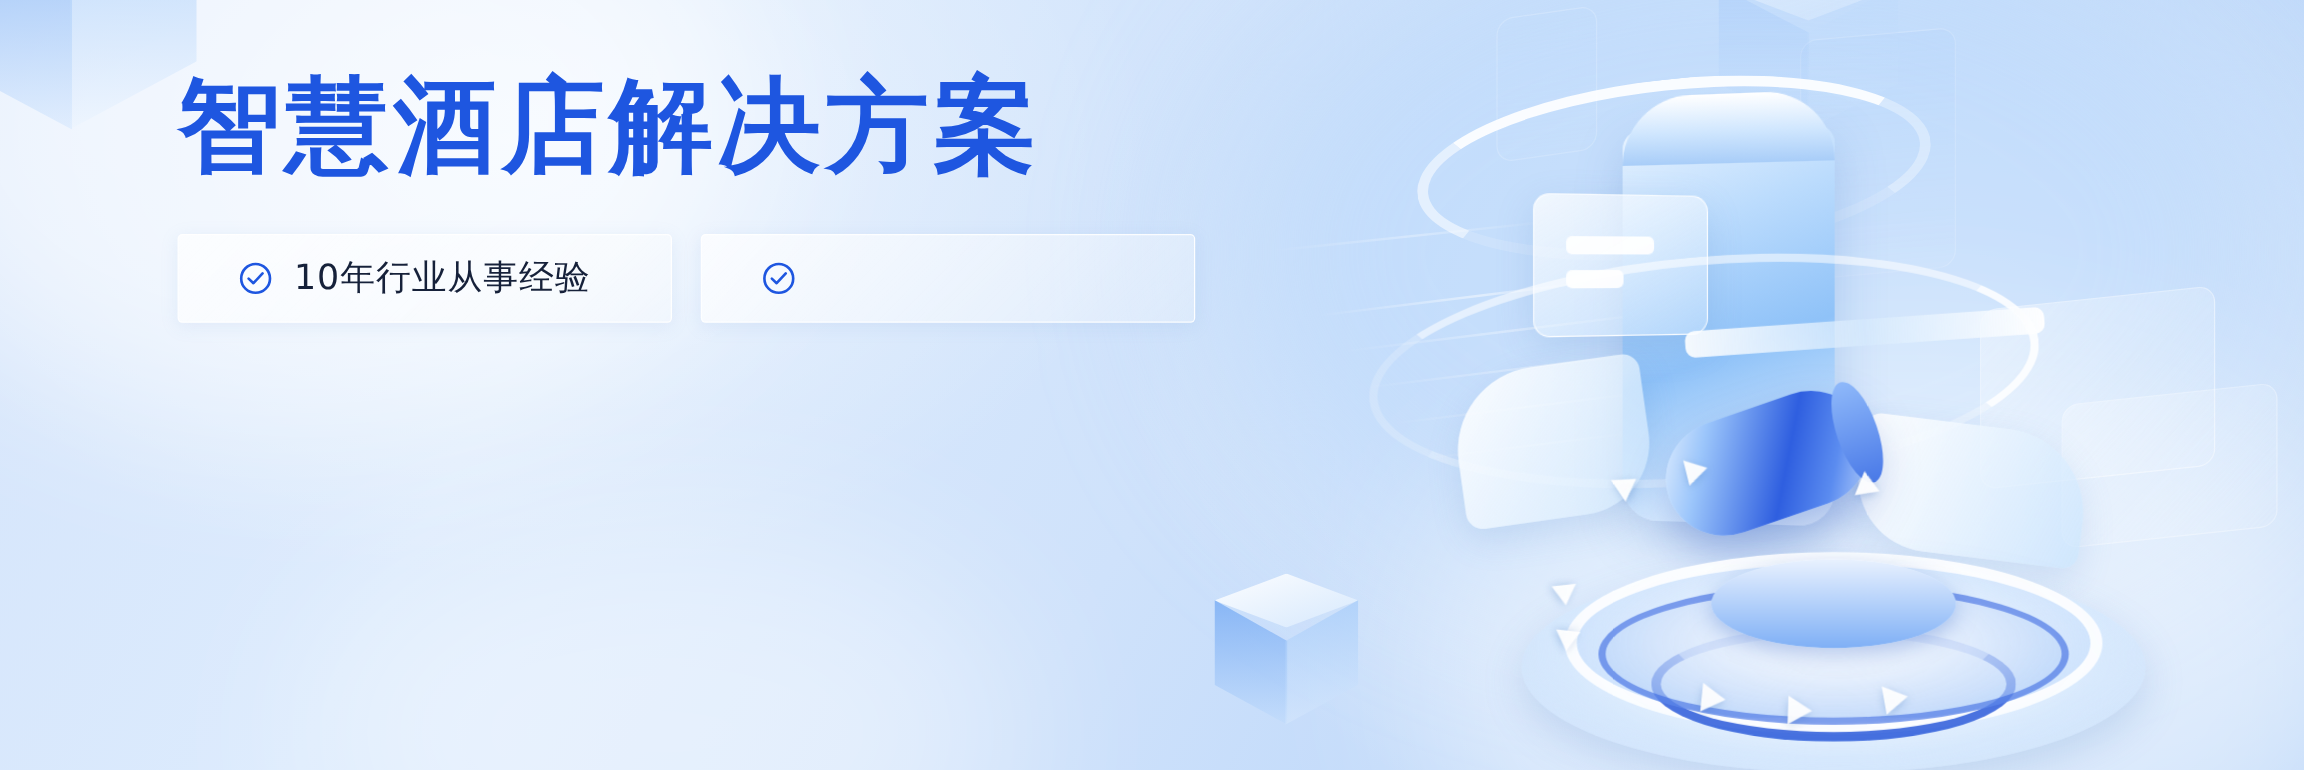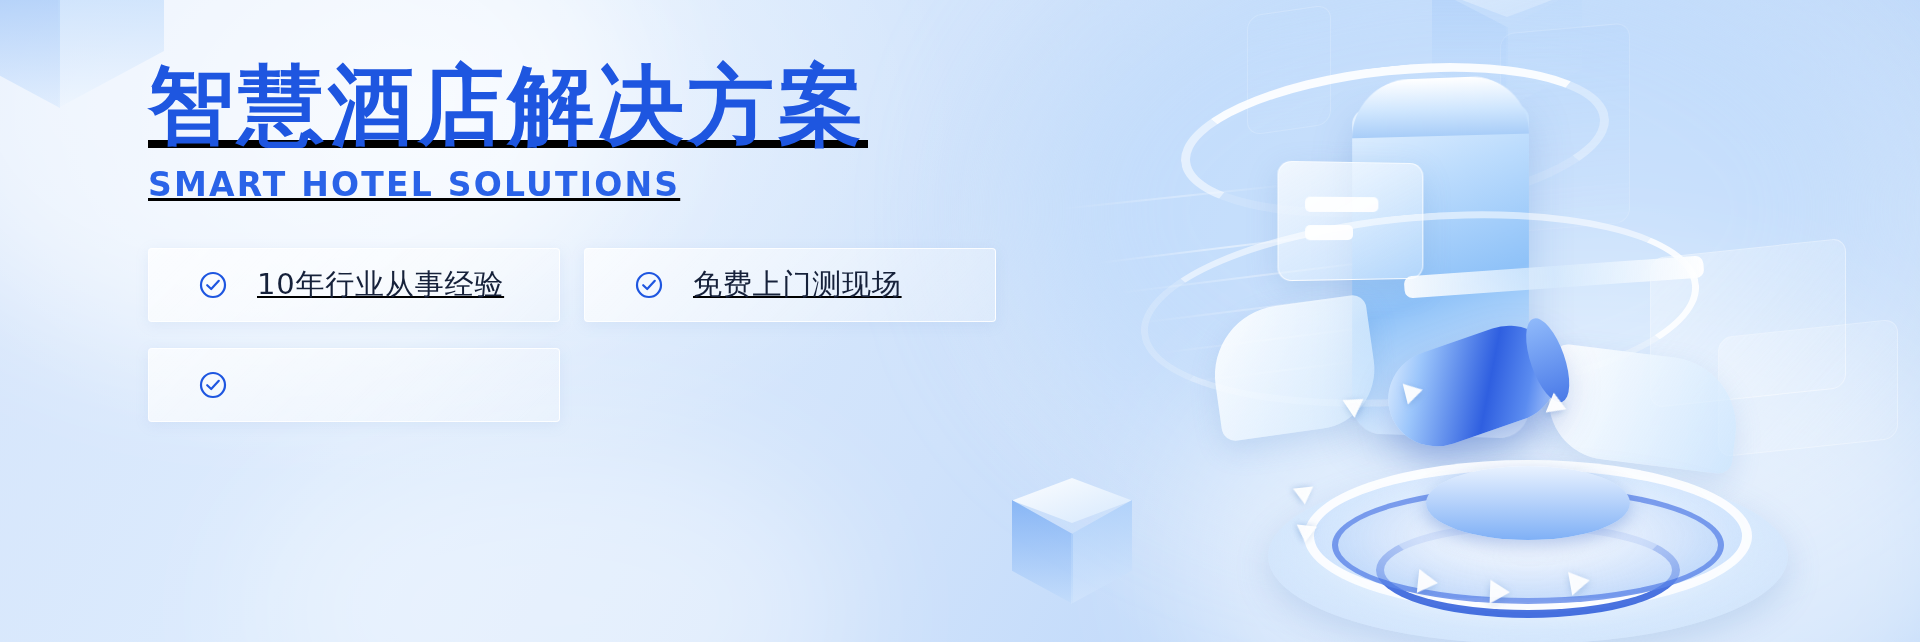--- a/index.html
+++ b/index.html
@@ -226,37 +226,37 @@
 
   
   .glow{
     position:absolute; left:150px; top:452px; width:540px; height:180px;
     border-radius:50%;
     background:radial-gradient(ellipse at 50% 50%,rgba(255,255,255,.8),rgba(255,255,255,0) 66%);
     filter:blur(8px);
   }
 
   
-  .content{ position:absolute; left:148px; top:60px; width:860px;text-decoration:underline; }
+  .content{ position:absolute; left:148px; top:60px; width:860px; }
 
   .title{
     font-family:"DejaVu Sans","Liberation Sans",sans-serif;
     font-size:86px; line-height:1.06; font-weight:700;
     letter-spacing:4px; color:#1e56e0; white-space:nowrap;
   }
   .subtitle{
     margin-top:14px;
     font-family:"DejaVu Sans","Liberation Sans",sans-serif;
     font-size:33px; font-weight:700; letter-spacing:2.2px;
     color:#2a63e8;
   }
 
   .features{ margin-top:44px; display:grid; grid-template-columns:412px 412px; gap:26px 24px; }
   .feature{
-    height:74px; display:flex; align-items:center; gap:30px; padding-left:50px;
+    height:74px; display:flex; align-items:center; gap:18px; padding-left:50px;
     background:linear-gradient(135deg,rgba(255,255,255,.72) 0%,rgba(255,255,255,.30) 100%);
     border:1px solid rgba(255,255,255,.85);
     border-radius:4px;
     box-shadow:0 3px 14px rgba(120,160,215,.13);
   }
   .feature .check{ flex:0 0 auto; width:28px; height:28px; display:block; }
   .feature .ftext{
     font-family:"DejaVu Sans","Liberation Sans",sans-serif;
     font-size:29px; font-weight:500; color:#16213a; letter-spacing:.8px; white-space:nowrap;
   }
@@ -327,40 +327,32 @@
     <div class="chev c3"></div>
     <div class="chev c4"></div>
     <div class="chev c5"></div>
     <div class="chev c6"></div>
     <div class="chev c7"></div>
     <div class="chev c8"></div>
   </div>
 
   <div class="content">
     <div class="title">智慧酒店解决方案</div>
-    <div class="subtitle">SMART HOTEL SOLUTIONS</div>
 
     <div class="features">
 
       <div class="feature">
         <svg class="check" viewBox="0 0 28 28">
           <circle cx="14" cy="14" r="12" fill="none" stroke="#1e56e0" stroke-width="2.2"></circle>
           <path d="M8.2 14.2 L12.2 18 L19.8 9.8" fill="none" stroke="#1e56e0" stroke-width="2.2" stroke-linecap="round" stroke-linejoin="round"></path>
         </svg>
         <span class="ftext">10年行业从事经验</span>
       </div>
 
 
-      <div class="feature">
-        <svg class="check" viewBox="0 0 28 28">
-          <circle cx="14" cy="14" r="12" fill="none" stroke="#1e56e0" stroke-width="2.2"></circle>
-          <path d="M8.2 14.2 L12.2 18 L19.8 9.8" fill="none" stroke="#1e56e0" stroke-width="2.2" stroke-linecap="round" stroke-linejoin="round"></path>
-        </svg>
-        <span class="ftext">免费上门测现场</span>
-      </div>
 
       <div class="feature">
         <svg class="check" viewBox="0 0 28 28">
           <circle cx="14" cy="14" r="12" fill="none" stroke="#1e56e0" stroke-width="2.2"></circle>
           <path d="M8.2 14.2 L12.2 18 L19.8 9.8" fill="none" stroke="#1e56e0" stroke-width="2.2" stroke-linecap="round" stroke-linejoin="round"></path>
         </svg>
       </div>
 
     </div>
   </div>

